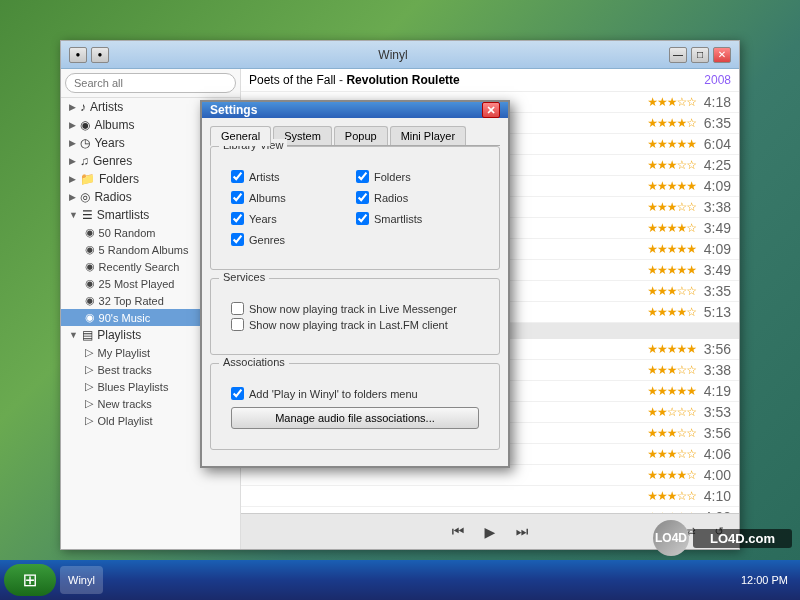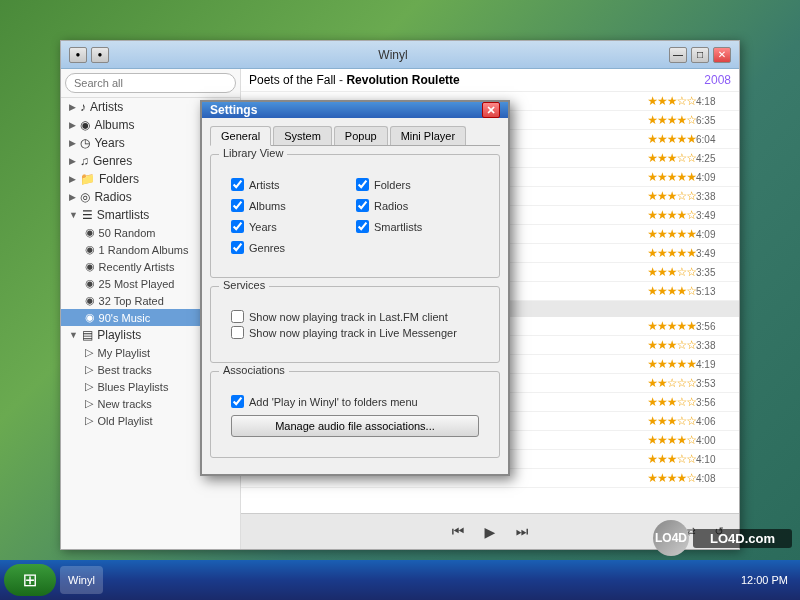--- a/index.html
+++ b/index.html
@@ -188,22 +188,23 @@
     .track-stars {
       margin-left: auto;
       color: #f0a000;
       letter-spacing: -1px;
       font-size: 12px;
       min-width: 70px;
       text-align: right;
     }
     .track-duration {
       width: 35px;
+      text-align: right;
       color: #666;
-      font-size: 10px;
+      font-size: 14px;
     }
     .year-divider {
       background: #e8e8e8;
       padding: 2px 8px;
       font-size: 11px;
       font-weight: bold;
       color: #555;
     }
 
     
@@ -265,21 +266,20 @@
       align-items: center;
       justify-content: center;
       color: white;
       font-size: 11px;
       cursor: pointer;
     }
     .dialog-body { padding: 8px; }
     .tab-bar {
       display: flex;
       border-bottom: 1px solid #aaa;
-      margin-bottom: 8px;
     }
     .tab {
       padding: 3px 10px;
       font-size: 11px;
       cursor: pointer;
       border: 1px solid #bbb;
       border-bottom: none;
       background: #e0e0e0;
       margin-right: 2px;
       border-radius: 3px 3px 0 0;
@@ -415,25 +415,25 @@
         <span class="arrow">▼</span>
         <span class="icon">☰</span>
         <span>Smartlists</span>
       </div>
       <div class="sidebar-child">
         <span class="icon">◉</span>
         <span>50 Random</span>
       </div>
       <div class="sidebar-child">
         <span class="icon">◉</span>
-        <span>1 Random Albums</span>
+        <span>5 Random Albums</span>
       </div>
       <div class="sidebar-child">
         <span class="icon">◉</span>
-        <span>Recently Artists</span>
+        <span>Recently Search</span>
       </div>
       <div class="sidebar-child">
         <span class="icon">◉</span>
         <span>25 Most Played</span>
       </div>
       <div class="sidebar-child">
         <span class="icon">◉</span>
         <span>32 Top Rated</span>
       </div>
       <div class="sidebar-child selected">
@@ -621,25 +621,25 @@
           <input type="checkbox" checked="" style="">
           <span>Genres</span>
         </div>
       </div>
     </div>
 
     <div class="section-box">
       <span class="section-label">Services</span>
       <div class="checkbox-row">
         <input type="checkbox" style="">
-        <span>Show now playing track in Last.FM client</span>
+        <span>Show now playing track in Live Messenger</span>
       </div>
       <div class="checkbox-row">
         <input type="checkbox" style="">
-        <span>Show now playing track in Live Messenger</span>
+        <span>Show now playing track in Last.FM client</span>
       </div>
     </div>
 
     <div class="section-box">
       <span class="section-label">Associations</span>
       <div class="checkbox-row">
         <input type="checkbox" checked="" style="">
         <span>Add 'Play in Winyl' to folders menu</span>
       </div>
       <button class="manage-btn">Manage audio file associations...</button>

